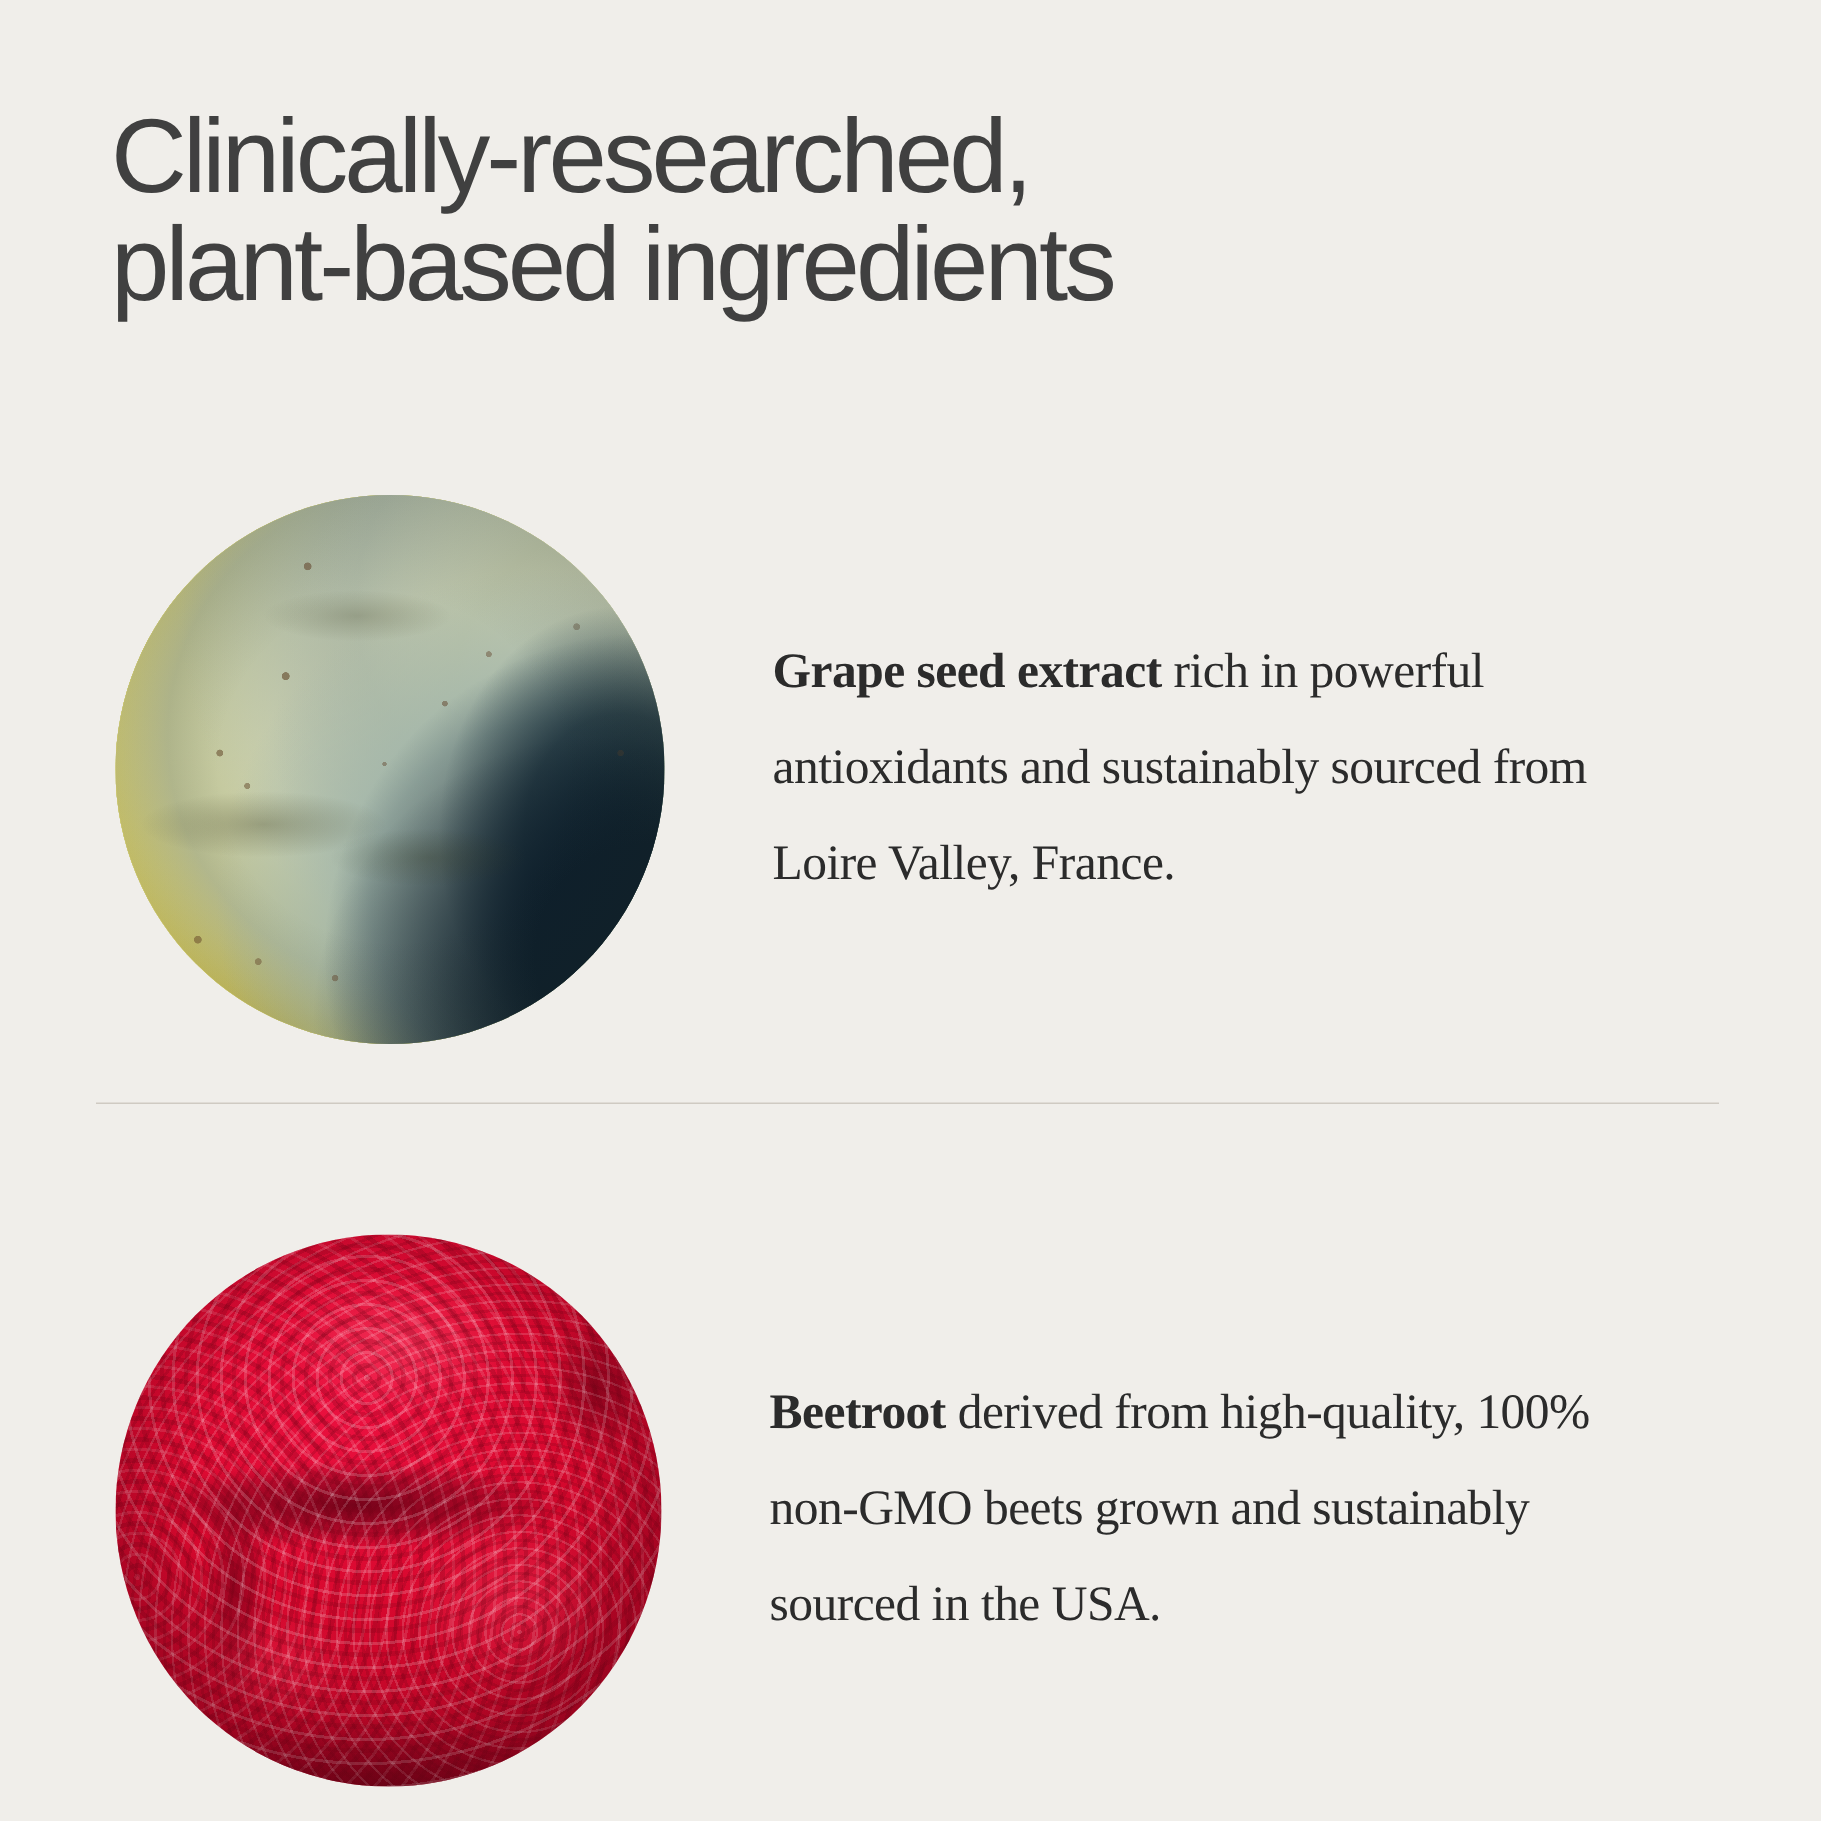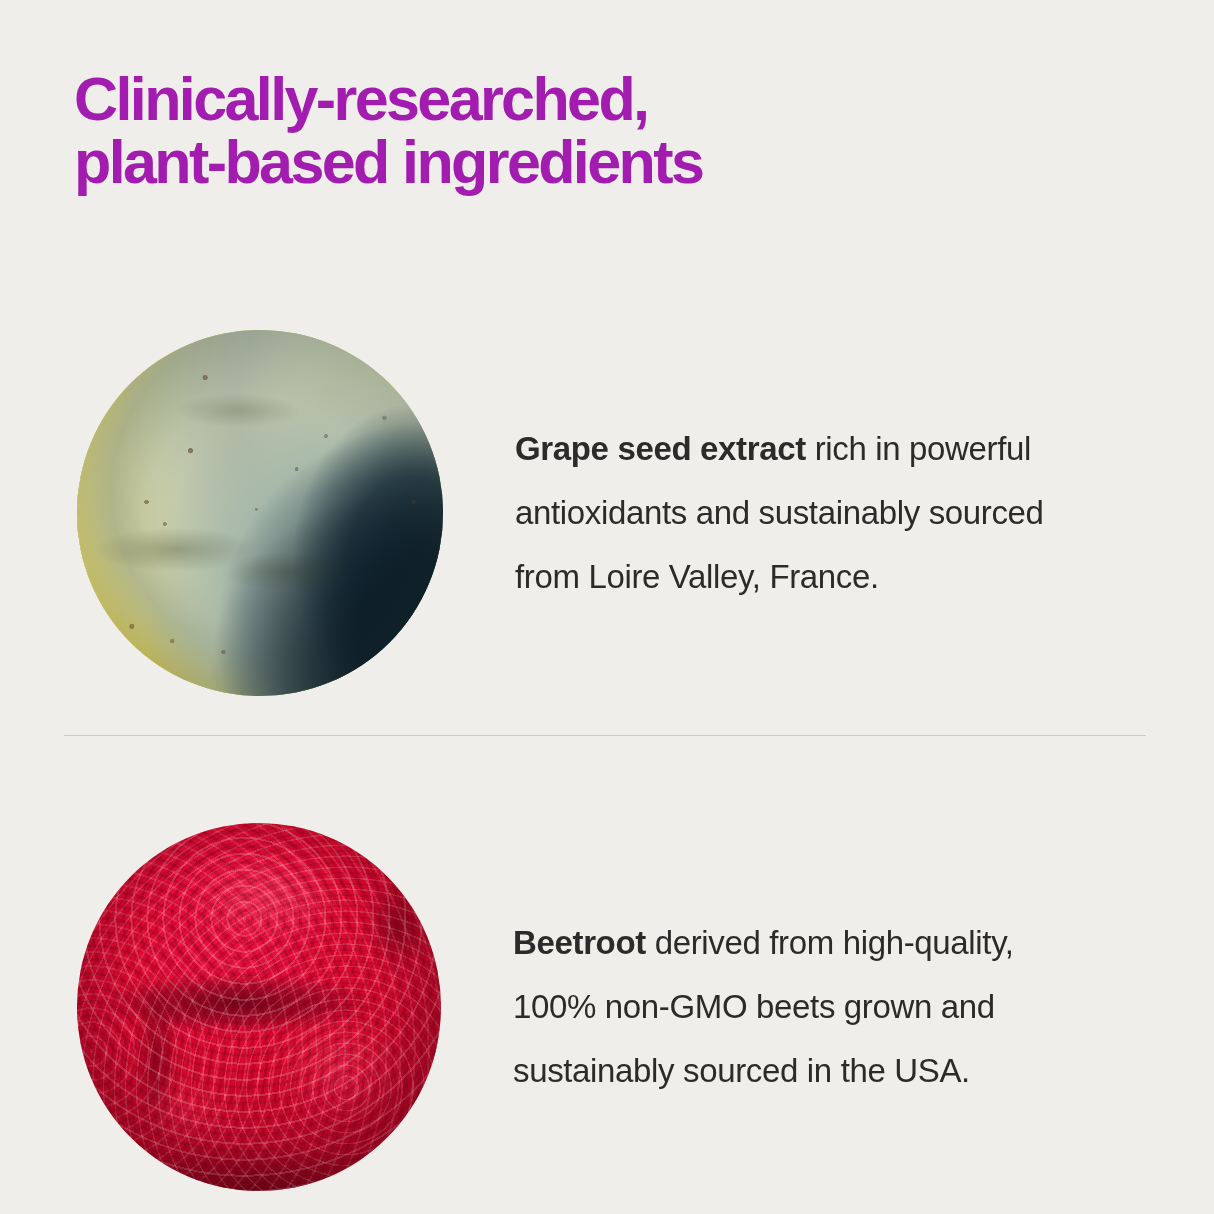--- a/index.html
+++ b/index.html
@@ -24,25 +24,25 @@
     height: 1214px;
     background: #F0EEEA;
   }
 
   
   .headline {
     position: absolute;
     left: 74px;
     top: 68px;
     width: 1090px;
-    font-size: 61px;
-    font-weight: 700;
+    font-size: 70px;
+    font-weight: 400;
     line-height: 1.03;
     letter-spacing: -2.6px;
-    color: #a21caf;
+    color: #404040;
     white-space: pre-line;
   }
 
   
   .row {
     position: absolute;
     left: 0;
     width: 1214px;
     display: flex;
     align-items: center;
@@ -62,20 +62,21 @@
 
   .copy {
     flex: 1 1 auto;
     margin-left: 72px;
     padding-right: 113px;
     font-size: 33px;
     font-weight: 400;
     line-height: 1.93;
     letter-spacing: -0.35px;
     color: #2B2B2B;
+    font-family: Liberation Serif, serif;
   }
   .copy .lead {
     font-weight: 700;
   }
 
   
   .divider {
     position: absolute;
     left: 64px;
     top: 735px;

